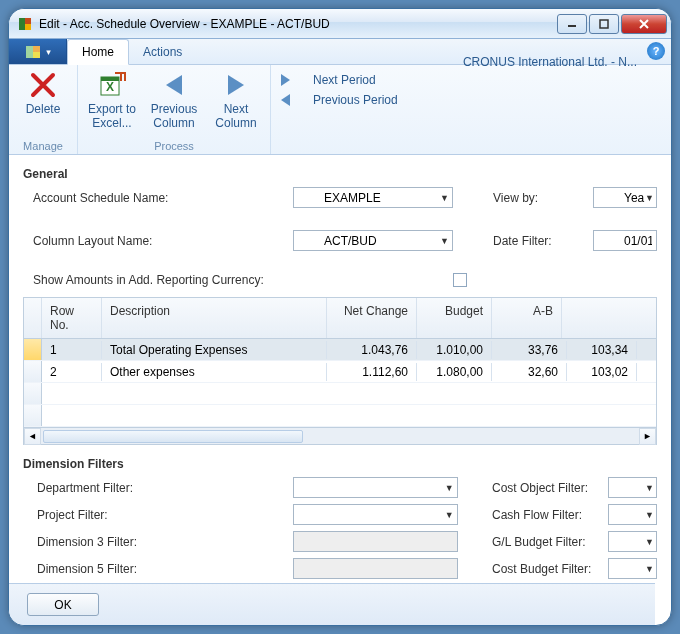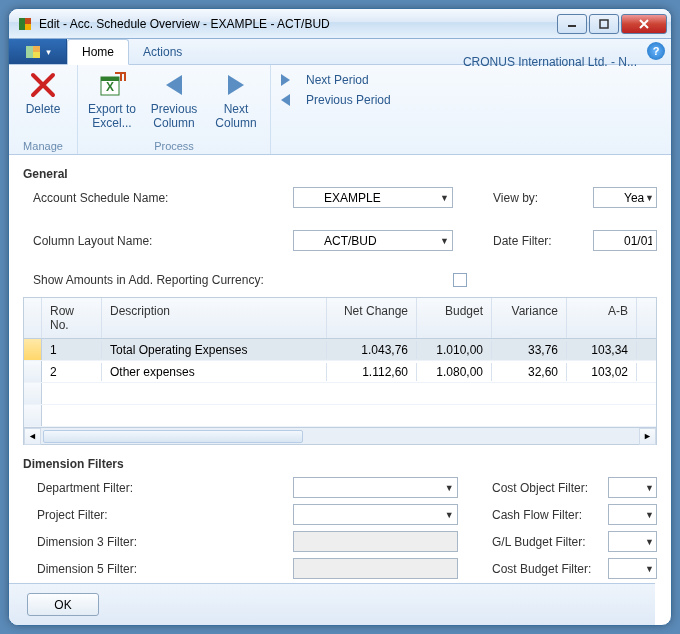--- a/index.html
+++ b/index.html
@@ -1,17 +1,17 @@
 <!DOCTYPE html>
 <html><head>
 <meta charset="utf-8">
 <style>
 * { box-sizing: border-box; margin: 0; padding: 0; font-family: "Segoe UI", Tahoma, sans-serif; font-size: 12px; }
 body { background: #5b8ab8; padding: 8px; }
-.window { width: 664px; height: 618px; background: #fff; border: 1px solid #3b6fa0; border-radius: 10px; overflow: hidden; box-shadow: 0 0 8px rgba(0,0,0,.3); position: relative; }
+.window { width: 664px; height: 618px; background: #fff; border: 1px solid #3b6fa0; border-radius: 16px; overflow: hidden; box-shadow: 0 0 8px rgba(0,0,0,.3); position: relative; }
 .titlebar { height: 30px; background: linear-gradient(#f6fafe,#dde9f7 45%,#cadff3 46%,#e6f1fb); display: flex; align-items: center; padding: 0 4px 0 8px; border-bottom: 1px solid #8fb1d6; }
 .titlebar .icon { width: 16px; height: 16px; margin-right: 6px; display: flex; align-items: center; justify-content: center; }
 .titlebar .title { flex: 1; color: #000; font-size: 12px; }
 .win-controls { display: flex; gap: 0; }
 .win-btn { width: 30px; height: 20px; border: 1px solid #5a7fa8; background: linear-gradient(#eaf2fb,#cfe2f5); border-radius: 3px; margin-left: 2px; display: flex; align-items: center; justify-content: center; font-size: 10px; color: #444; }
 .win-btn.close { width: 46px; background: linear-gradient(#e99,#c43 50%,#b22); color: #fff; }
 .win-btn.max { background: linear-gradient(#eaf2fb,#cfe2f5); }
 .menubar { height: 26px; background: linear-gradient(#f0f6fc,#e2eefb); display: flex; align-items: stretch; border-bottom: 1px solid #b7cde6; }
 .app-btn { width: 58px; background: linear-gradient(#2f6db8,#1e4f8f); border-right: 1px solid #1e4f8f; display: flex; align-items: center; justify-content: center; }
 .tab { padding: 0 14px; display: flex; align-items: center; color: #2a5a8f; cursor: pointer; }
@@ -20,21 +20,21 @@
 .company { color: #2a5a8f; padding-right: 4px; display: flex; align-items: center; margin-top: 20px; }
 .help-btn { width: 18px; height: 18px; border-radius: 9px; background: radial-gradient(#6ab6ff,#1a6fc0); color: #fff; display: flex; align-items: center; justify-content: center; margin: 3px 6px; font-weight: bold; font-size: 11px; }
 .ribbon { height: 90px; background: linear-gradient(#f6fafe,#eaf3fc); border-bottom: 1px solid #b7cde6; display: flex; }
 .ribbon-group { border-right: 1px solid #cfe0f2; padding: 4px 8px 2px; display: flex; flex-direction: column; align-items: center; }
 .ribbon-group .group-label { color: #6a8cb0; font-size: 11px; margin-top: auto; }
 .ribbon-items { display: flex; gap: 10px; align-items: flex-start; }
 .ribbon-item { display: flex; flex-direction: column; align-items: center; width: 52px; cursor: pointer; }
 .ribbon-item .ricon { width: 32px; height: 32px; display: flex; align-items: center; justify-content: center; }
 .ribbon-item .rlabel { text-align: center; color: #2a5a8f; line-height: 1.15; margin-top: 2px; }
 .side-links { display: flex; flex-direction: column; gap: 6px; padding: 8px 10px; }
-.side-link { display: flex; align-items: center; gap: 16px; color: #2a5a8f; cursor: pointer; }
+.side-link { display: flex; align-items: center; gap: 23px; color: #2a5a8f; cursor: pointer; }
 .side-link .tri { width: 0; height: 0; }
 .tri.right { border-top: 6px solid transparent; border-bottom: 6px solid transparent; border-left: 9px solid #5b8fc4; }
 .tri.left { border-top: 6px solid transparent; border-bottom: 6px solid transparent; border-right: 9px solid #5b8fc4; }
 .arrow-icon { width: 0; height: 0; border-top: 10px solid transparent; border-bottom: 10px solid transparent; }
 .arrow-icon.prev { border-right: 16px solid #5b8fc4; }
 .arrow-icon.next { border-left: 16px solid #5b8fc4; }
 .content { padding: 12px 14px; overflow: auto; height: calc(100% - 30px - 26px - 90px - 42px); }
 .section-title { font-weight: bold; color: #333; margin-bottom: 6px; }
 .form-grid { display: grid; grid-template-columns: 270px 160px 30px 110px 1fr; row-gap: 22px; align-items: center; margin-bottom: 10px; }
 .form-grid label { color: #333; padding-left: 10px; }
@@ -203,21 +203,20 @@
       <span class="checkbox"></span>
     </div>
 
     <div class="grid-table">
       <div class="grid-head">
         <div class="th" style="width:18px"></div>
         <div class="th col-rownum">Row No.</div>
         <div class="th col-desc">Description</div>
         <div class="th col-nc num">Net Change</div>
         <div class="th col-bud num">Budget</div>
-        <div class="th col-var num">Variance</div>
         <div class="th col-ab num">A-B</div>
       </div>
       <div class="grid-body">
         <div class="grid-row selected">
           <div class="rowhead"></div>
           <div class="td col-rownum">1</div>
           <div class="td col-desc">Total Operating Expenses</div>
           <div class="td col-nc num">1.043,76</div>
           <div class="td col-bud num">1.010,00</div>
           <div class="td col-var num">33,76</div>

